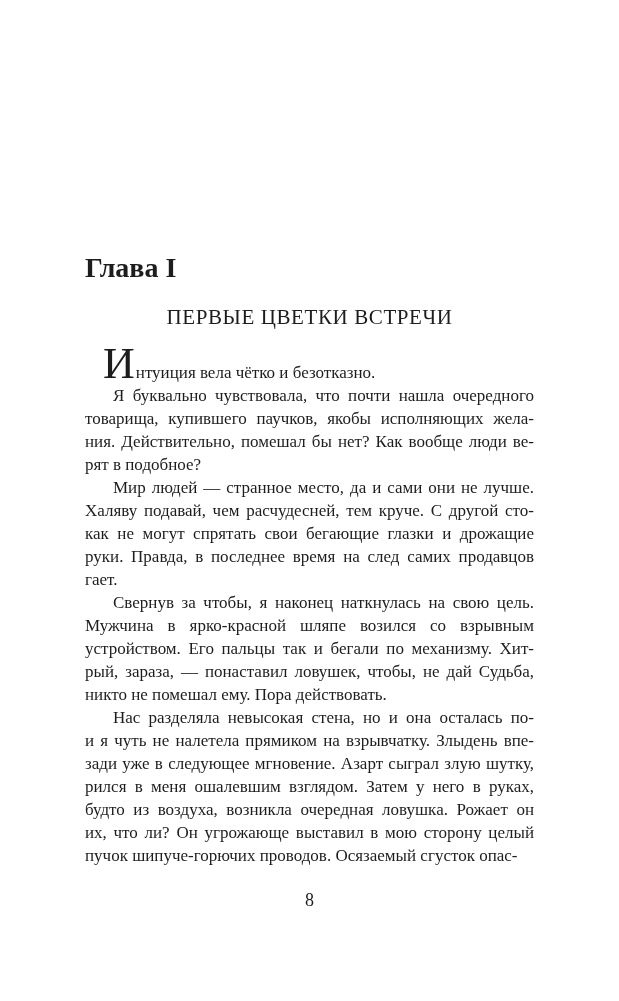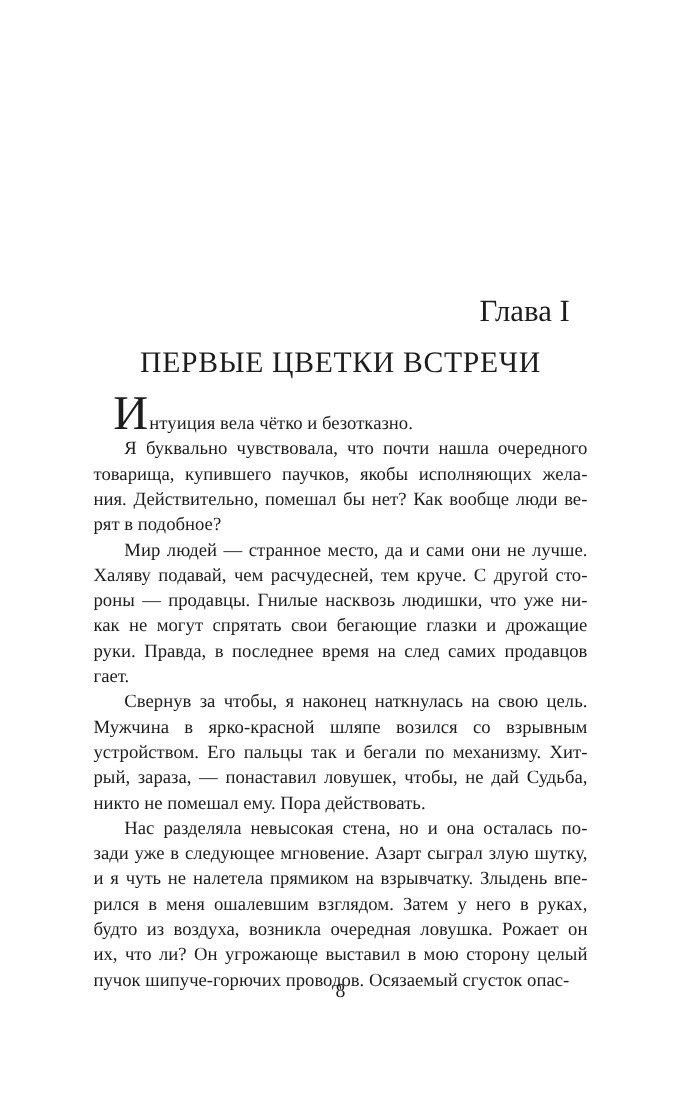--- a/index.html
+++ b/index.html
@@ -12,30 +12,30 @@
     font-family: "Liberation Serif", "DejaVu Serif", serif;
     overflow: hidden;
   }
   .content {
     position: absolute;
     left: 85px;
     top: 252px;
     width: 449px;
   }
   .chapter-title {
-    margin: 16px;
-    font-weight: normal;
+    margin: 0;
+    font-weight: bold;
     font-size: 28px;
     line-height: 32px;
-    text-align: right;
+    text-align: left;
   }
   .chapter-subtitle {
-    margin: 0 0 0 0;
+    margin: 20px 0 0 0;
     font-weight: normal;
-    font-size: 27px;
+    font-size: 21px;
     line-height: 26px;
     letter-spacing: 0.6px;
     text-align: center;
   }
   .bodytext {
     margin-top: 22px;
     font-size: 17px;
     line-height: 23px;
   }
   .opening {
@@ -78,36 +78,35 @@
       <div id="paragraphs">
           <div class="para">
             <div class="line first">Я буквально чувствовала, что почти нашла очередного</div>
             <div class="line">товарища, купившего паучков, якобы исполняющих жела-</div>
             <div class="line">ния. Действительно, помешал бы нет? Как вообще люди ве-</div>
             <div class="line last">рят в подобное?</div>
           </div>
           <div class="para">
             <div class="line first">Мир людей — странное место, да и сами они не лучше.</div>
             <div class="line">Халяву подавай, чем расчудесней, тем круче. С другой сто-</div>
-            <div class="line">роны — продавцы. Гнилые насквозь людишки, что уже ни-</div>
             <div class="line">как не могут спрятать свои бегающие глазки и дрожащие</div>
             <div class="line">руки. Правда, в последнее время на след самих продавцов</div>
             <div class="line last">гает.</div>
           </div>
           <div class="para">
             <div class="line first">Свернув за чтобы, я наконец наткнулась на свою цель.</div>
             <div class="line">Мужчина в ярко-красной шляпе возился со взрывным</div>
             <div class="line">устройством. Его пальцы так и бегали по механизму. Хит-</div>
             <div class="line">рый, зараза, — понаставил ловушек, чтобы, не дай Судьба,</div>
             <div class="line last">никто не помешал ему. Пора действовать.</div>
           </div>
           <div class="para">
             <div class="line first">Нас разделяла невысокая стена, но и она осталась по-</div>
+            <div class="line">и я чуть не налетела прямиком на взрывчатку. Злыдень впе-</div>
             <div class="line">зади уже в следующее мгновение. Азарт сыграл злую шутку,</div>
-            <div class="line">и я чуть не налетела прямиком на взрывчатку. Злыдень впе-</div>
             <div class="line">рился в меня ошалевшим взглядом. Затем у него в руках,</div>
             <div class="line">будто из воздуха, возникла очередная ловушка. Рожает он</div>
             <div class="line">их, что ли? Он угрожающе выставил в мою сторону целый</div>
             <div class="line last">пучок шипуче-горючих проводов. Осязаемый сгусток опас-</div>
           </div>
         </div>
     </div>
   </div>
 
   <div class="page-number">8</div>

